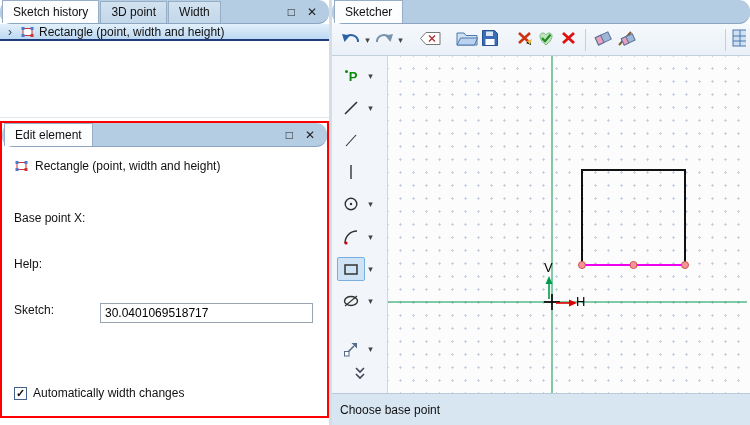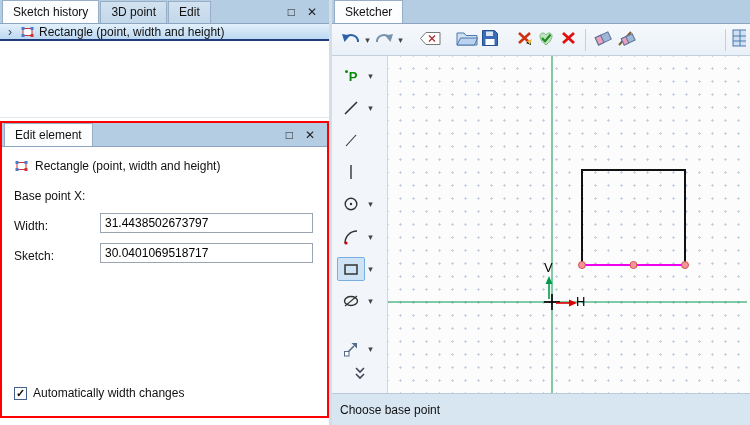--- a/index.html
+++ b/index.html
@@ -2,37 +2,37 @@
 <html><head>
 <meta charset="utf-8">
 <style>
   * { margin:0; padding:0; box-sizing:border-box; }
   html,body { width:750px; height:425px; overflow:hidden; }
   body { font-family:"Liberation Sans", sans-serif; font-size:12px; color:#111; background:#fff; }
   .app { display:flex; width:750px; height:425px; }
 
   
   .left { width:332px; display:flex; flex-direction:column; border-right:3px solid #d4dde8; background:#fff; }
-  .tabbar { height:24px; background:#b5cde3; display:flex; align-items:flex-end; padding:0 2px; border-bottom:1px solid #8ca6c2; }
+  .tabbar { height:24px; background:#b5cde3; display:flex; align-items:flex-end; padding:0 2px; border-bottom:1px solid #8ca6c2;border-radius:11px; }
   .tab { padding:3px 10px 4px; margin-right:1px; border:1px solid #98aec6; border-bottom:none;
          background:linear-gradient(#d2e2f0,#c2d7ea); white-space:nowrap; cursor:default; }
   .tab.active { background:#fcfdfe; padding-top:4px; }
   .winbtns { margin-left:auto; display:flex; gap:12px; align-items:center; padding:0 10px 5px 0; font-size:12px; color:#222; }
   .winbtns span { cursor:default; line-height:1; }
 
   .tree-area { height:94px; background:#fff; border-bottom:1px solid #e2e8ef; }
   .tree-row { display:flex; align-items:center; height:17px; padding-left:4px; gap:4px;
               background:linear-gradient(#e3f0fc,#bcd9f2); border-bottom:2px solid #1f3d7a; }
   .expander { width:12px; color:#444; font-size:12px; text-align:center; }
   .mini-ico { display:inline-flex; }
 
   .edit-panel { margin-top:3px; height:297px; border:2px solid #ff0000; display:flex; flex-direction:column; background:#fff; }
   .edit-body { flex:1; display:flex; flex-direction:column; padding:10px 14px 8px 12px; }
   .edit-head { display:flex; align-items:center; gap:6px; margin:2px 0 16px; }
-  .field { display:flex; align-items:flex-end; margin-bottom:10px; }
+  .field { display:flex; align-items:flex-start; margin-bottom:10px;margin-top:22px; }
   .field label { width:86px; flex:none; }
   .field input { flex:1; height:20px; border:1px solid #9aa5b1; padding:0 4px; font:12px "Liberation Sans",sans-serif; background:#fff; }
   .cb-row { margin-top:auto; margin-bottom:8px; display:flex; align-items:center; gap:6px; }
   .cb { width:13px; height:13px; border:1px solid #44618a; background:#fff; display:flex; align-items:center; justify-content:center; font-size:11px; font-weight:bold; line-height:1; }
   .filler { flex:1; background:#fff; }
 
   
   .right { flex:1; min-width:0; display:flex; flex-direction:column; }
   .toolbar { height:32px; background:linear-gradient(#f6f9fc,#e9f0f7); border-bottom:1px solid #c2cfdd;
              display:flex; align-items:center; padding:0 4px 0 8px; }
@@ -67,21 +67,21 @@
 <body>
 
 <div class="app">
 
   <div class="left">
 
     <div>
       <div class="tabbar">
         <div class="tab active">Sketch history</div>
         <div class="tab">3D point</div>
-        <div class="tab">Edit</div>
+        <div class="tab">Width</div>
         <div class="winbtns">
           <span>□</span>
           <span>✕</span>
         </div>
       </div>
       <div class="tree-area">
         <div class="tree-row">
           <span class="expander">›</span>
           <span class="mini-ico">
             <svg width="15" height="14">
@@ -116,22 +116,21 @@
                 <rect x="10.5" y="9" width="3" height="3" fill="#cc3333"></rect>
               </svg>
           </span>
           <span>Rectangle (point, width and height)</span>
         </div>
 
         <div class="field">
           <label>Base point X:</label>
         </div>
         <div class="field">
-          <label>Width:</label>
-          <input type="text" value="31.4438502673797" style="">
+          <label>Help:</label>
         </div>
         <div class="field">
           <label>Sketch:</label>
           <input type="text" value="30.0401069518717" style="">
         </div>
 
         <div class="cb-row">
           <span class="cb">✓</span>
           <span>Automatically width changes</span>
         </div>

